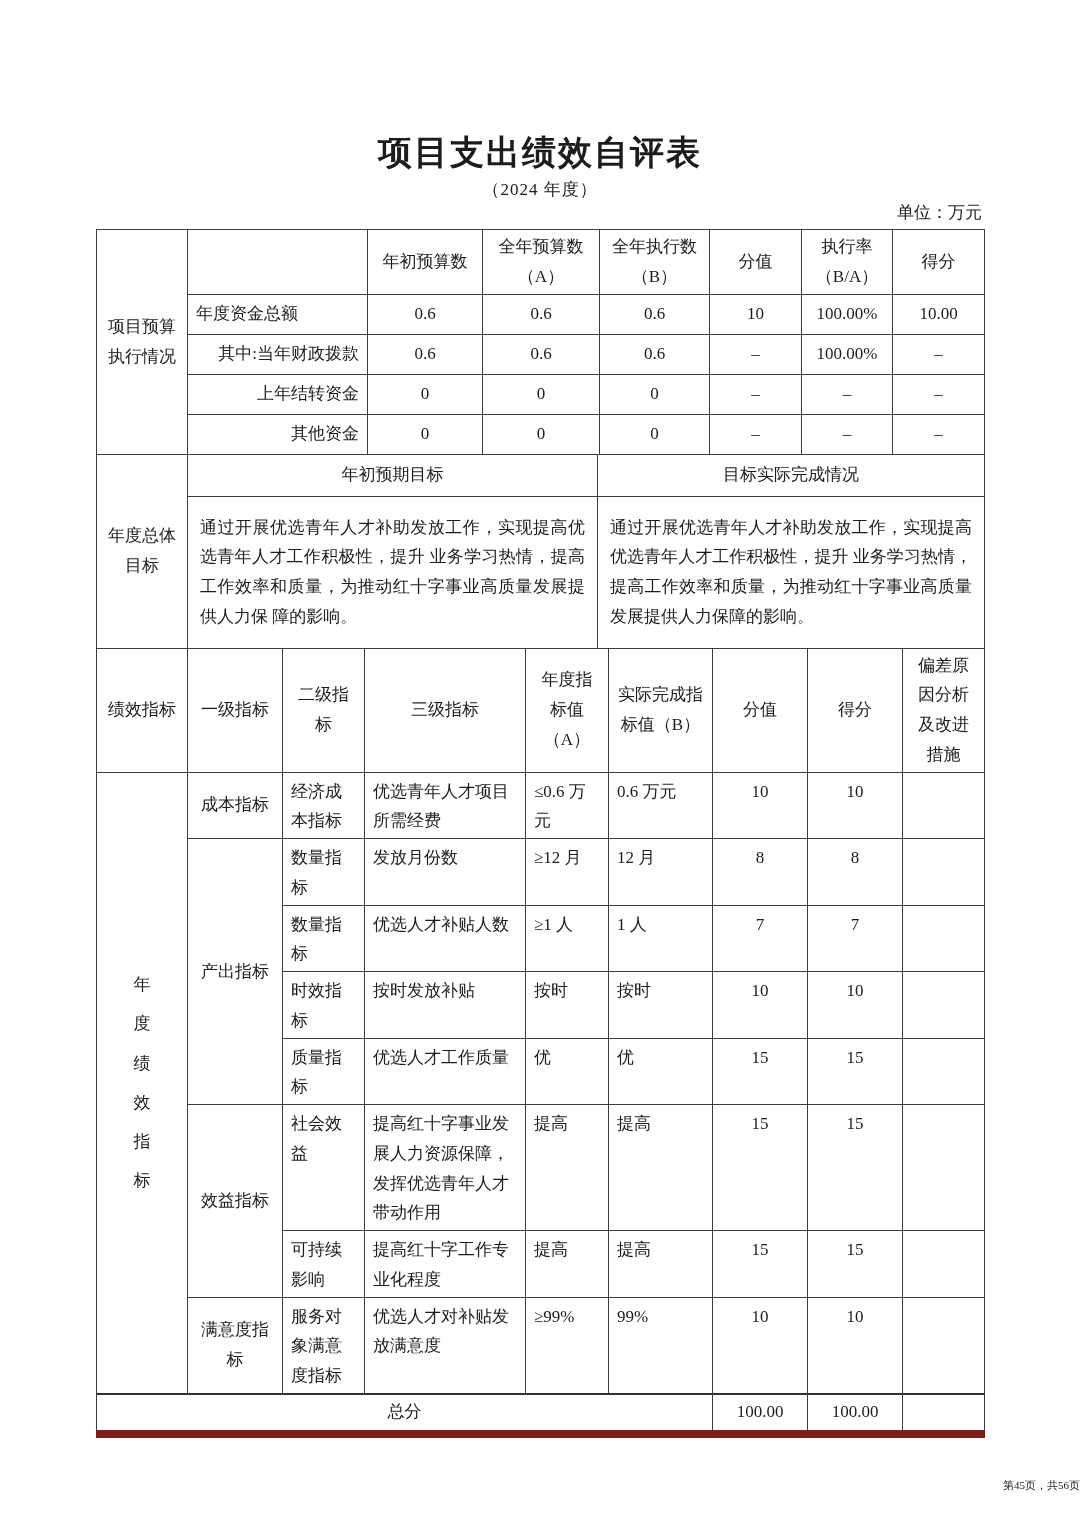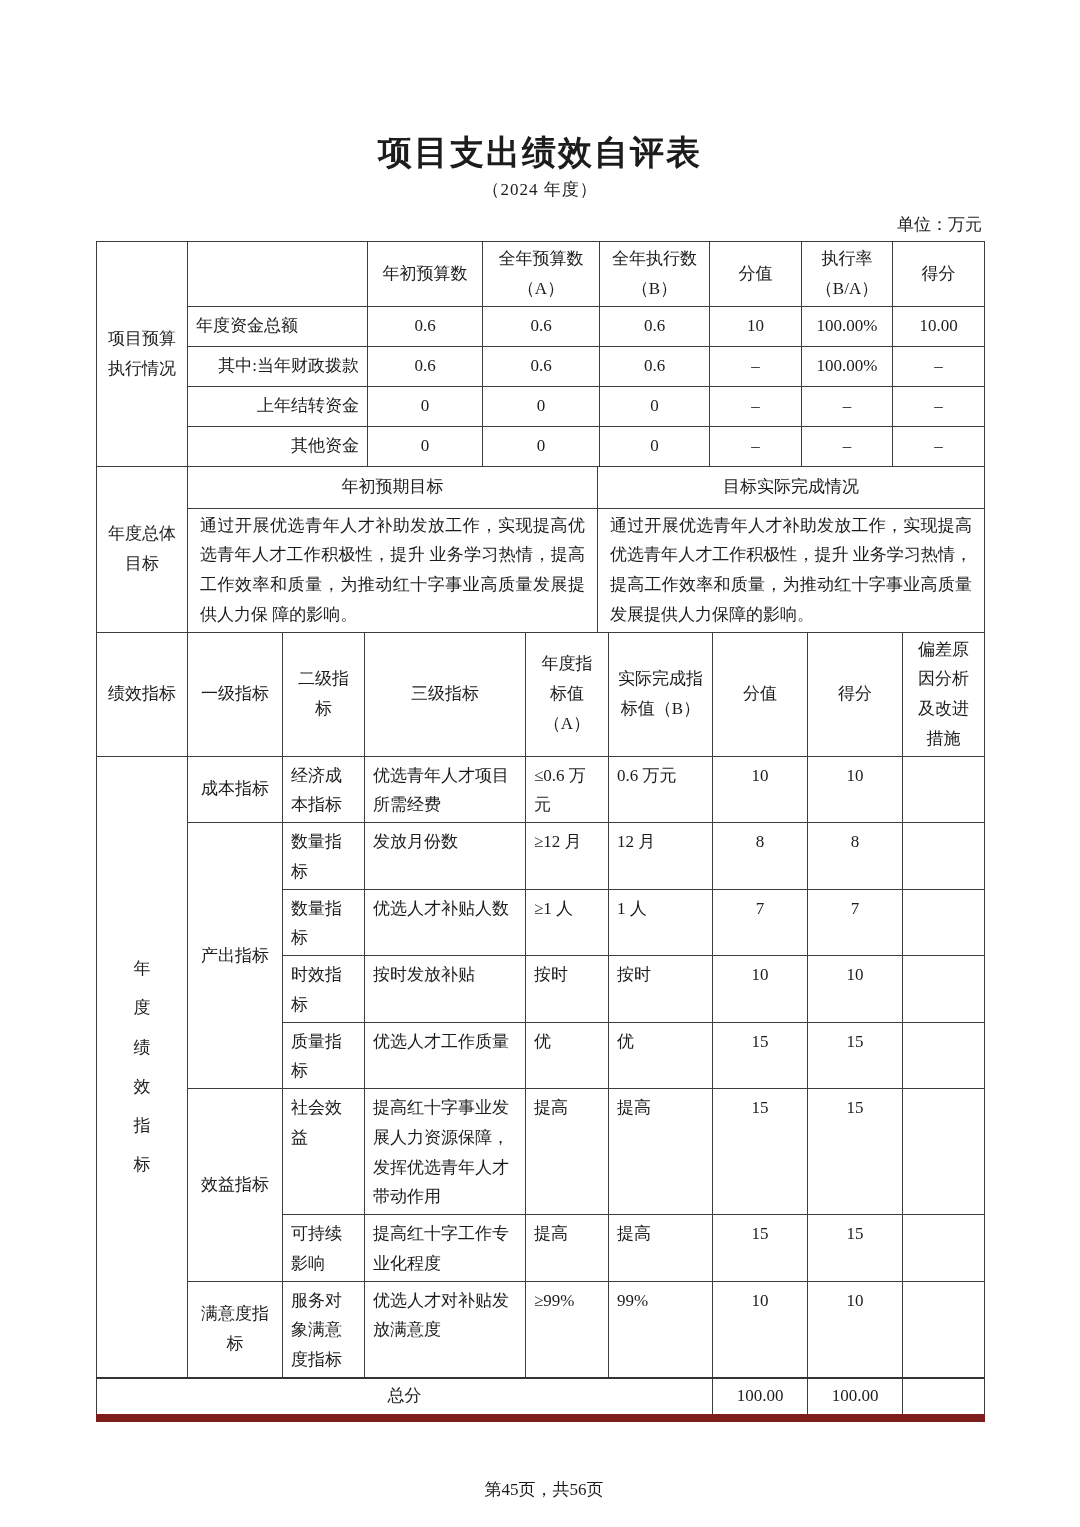--- a/index.html
+++ b/index.html
@@ -24,21 +24,20 @@
   .doc-subtitle {
     text-align: center;
     font-size: 17px;
     margin-top: 2px;
     letter-spacing: 1px;
   }
   .content { width: 888px; margin: 0 auto; }
   .unit-line {
     text-align: right;
     font-size: 17px;
-    margin-top: 12px;
     margin-bottom: 5px;
     padding-right: 2px;
   }
   table.tbl {
     width: 888px;
     border-collapse: collapse;
     table-layout: fixed;
     font-size: 17px;
   }
   table.tbl + table.tbl { margin-top: -1px; }
@@ -64,34 +63,34 @@
   .h62 td { height: 62px; }
   .h33 td { height: 33px; }
   .h118 td { height: 118px; margin-left: 20px; }
   .h56 td { height: 56px; margin-left: 39px; }
   .h96 td { height: 96px; }
   .total-row td {
     height: 40px;
     border-top: 2px solid #333;
     border-bottom: 8px solid #7f1d1d;
   }
-  .goal-text { padding: 2px 12px !important; vertical-align: middle; font-family: Liberation Serif, serif; }
+  .goal-text { padding: 16px 12px !important; vertical-align: middle; font-family: Liberation Serif, serif; }
   .vert-label {
     width: 1.15em;
     margin: 0 auto;
     line-height: 2.3;
     text-align: center;
     word-break: break-all;
   }
   .footer {
     position: absolute;
     left: 8px; right: 0;
     top: 1478px;
-    text-align: center;
-    font-size: 17px;
+    text-align: right;
+    font-size: 11px;
   }
 </style>
 </head>
 <body>
 
 <div class="page">
 
   <div class="doc-title">项目支出绩效自评表</div>
   <div class="doc-subtitle">（2024 年度）</div>
 

